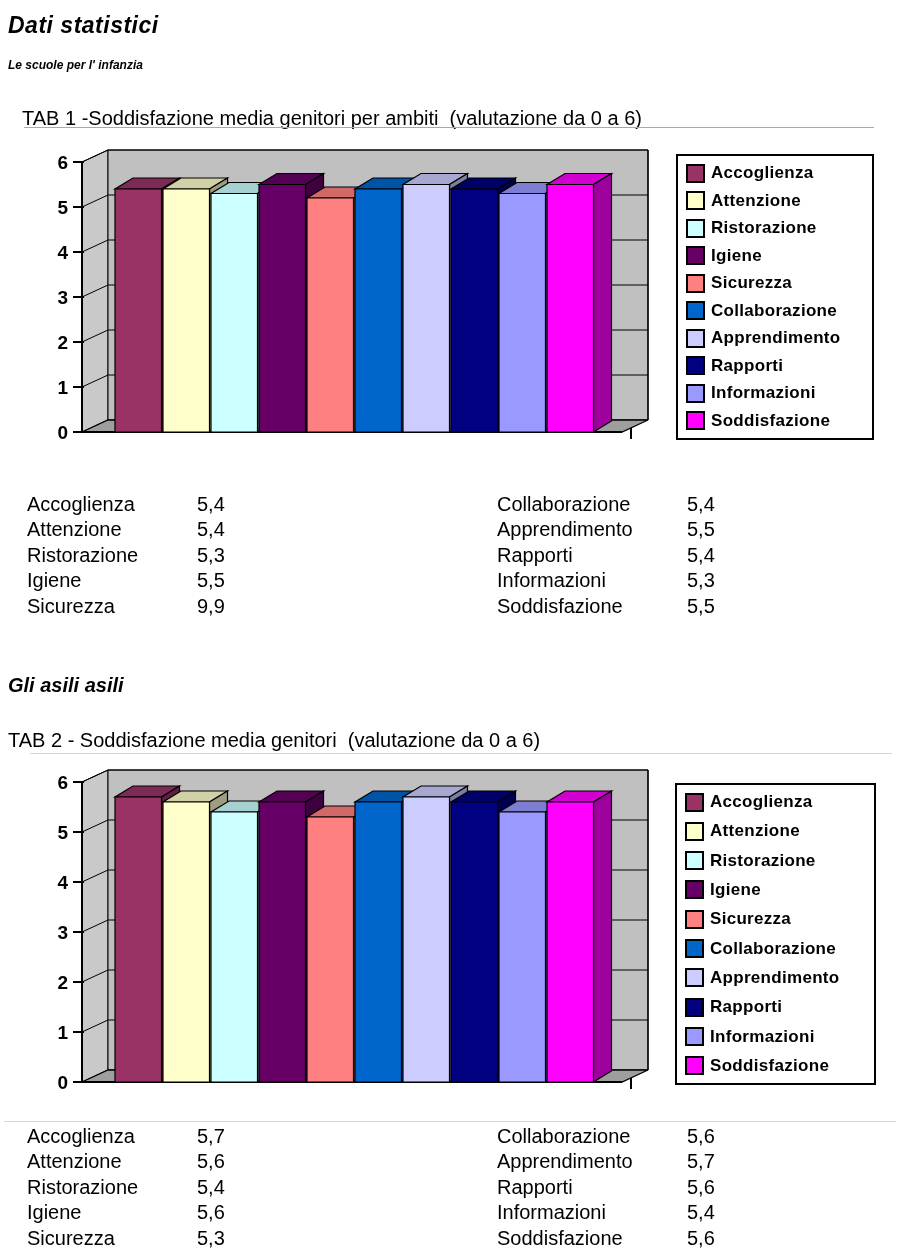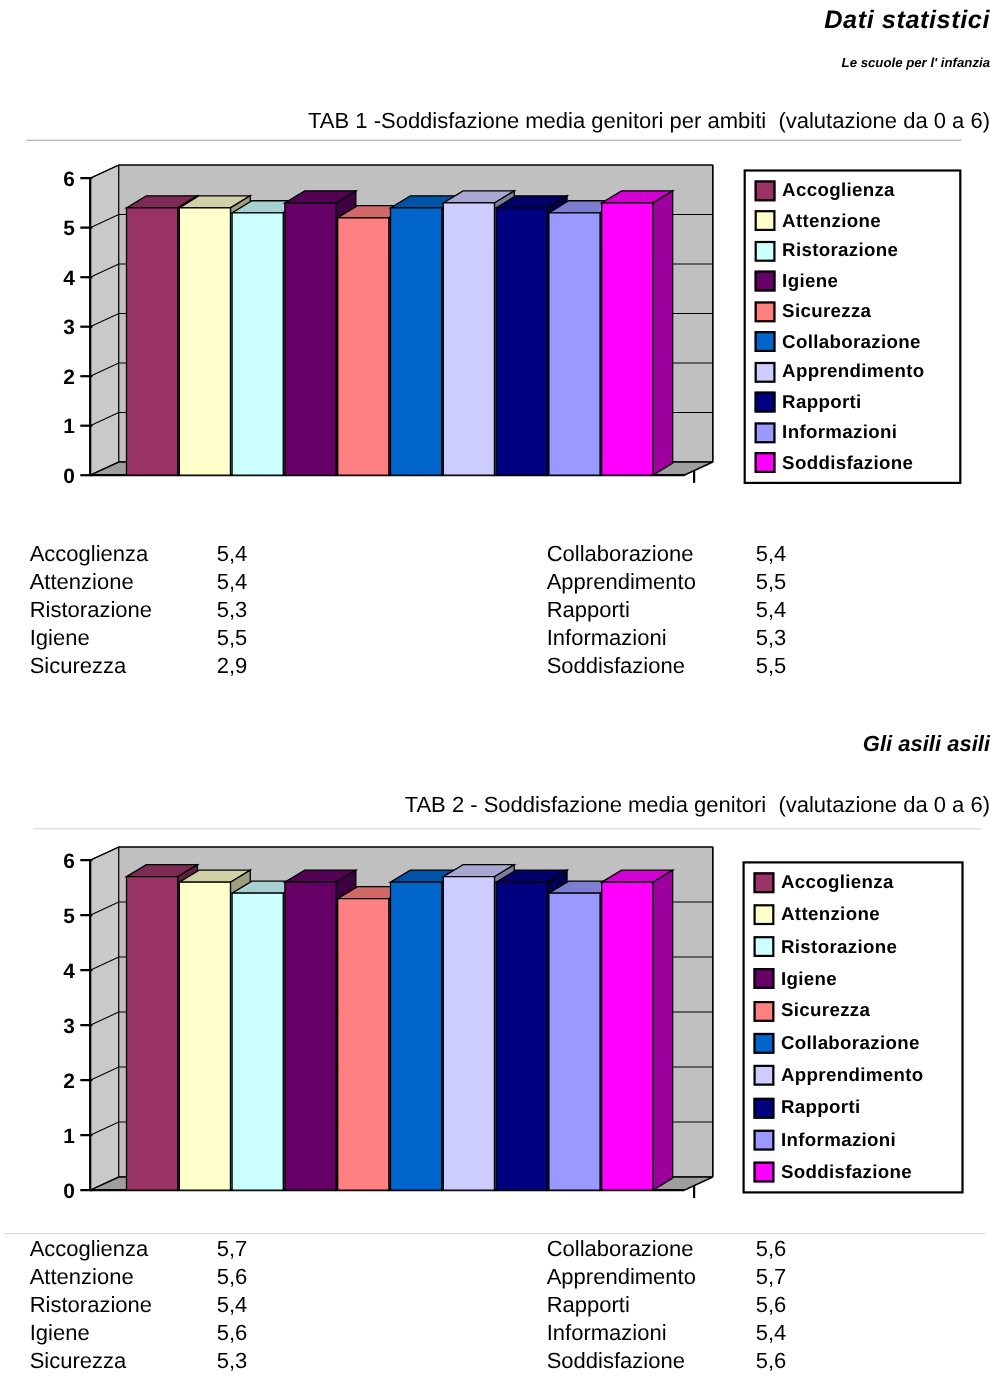--- a/index.html
+++ b/index.html
@@ -1,20 +1,20 @@
 <!DOCTYPE html>
 <html><head>
 <meta charset="utf-8">
 <style>
   html,body{margin:0;padding:0;background:#ffffff;}
   .page{
     position:relative;width:900px;height:1254px;background:#ffffff;overflow:hidden;
     font-family:"Liberation Sans",sans-serif;color:#000;
   }
-  .centered{position:absolute;left:0;right:0;text-align:right;margin:0;}
+  .centered{position:absolute;left:0;right:0;text-align:left;margin:8px;}
   .page-title{top:4px;font-size:23px;font-weight:bold;font-style:italic;letter-spacing:.5px;}
   .subtitle1{top:50px;font-size:12px;font-weight:bold;font-style:italic;}
   .subtitle2{top:666px;font-size:20px;font-weight:bold;font-style:italic;}
   .tab-caption{font-size:20px;font-weight:normal;white-space:pre-wrap;}
   .caption1{top:99px;padding-left:14px;}
   .caption2{top:721px;}
   .rule{position:absolute;height:0;border-top:1px solid #a9a9a9;}
   .rule-1{top:127px;left:24px;right:26px;}
   .rule-2{top:753px;left:30px;right:8px;border-top-color:#d4d4d4;}
   .rule-3{top:1121px;left:4px;right:4px;border-top-color:#d8d8d8;}
@@ -195,21 +195,21 @@
         <div class="trow">
           <span class="tlabel">Ristorazione</span>
           <span class="tval">5,3</span>
         </div>
         <div class="trow">
           <span class="tlabel">Igiene</span>
           <span class="tval">5,5</span>
         </div>
         <div class="trow">
           <span class="tlabel">Sicurezza</span>
-          <span class="tval">2,9</span>
+          <span class="tval">9,9</span>
         </div>
       </div>
     <div class="tcol tcol-right">
         <div class="trow">
           <span class="tlabel">Collaborazione</span>
           <span class="tval">5,4</span>
         </div>
         <div class="trow">
           <span class="tlabel">Apprendimento</span>
           <span class="tval">5,5</span>

